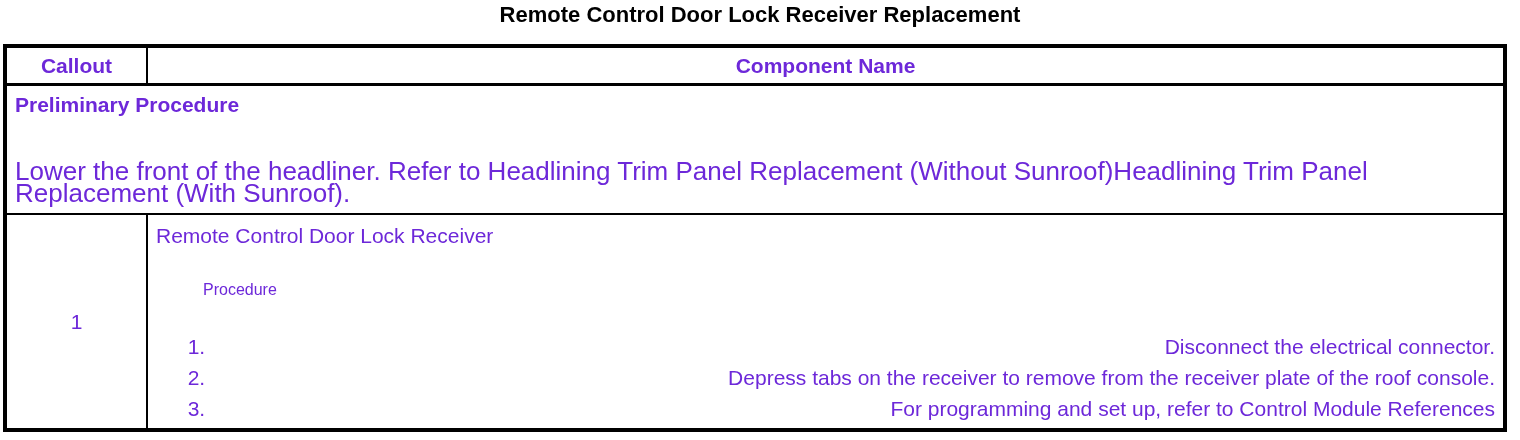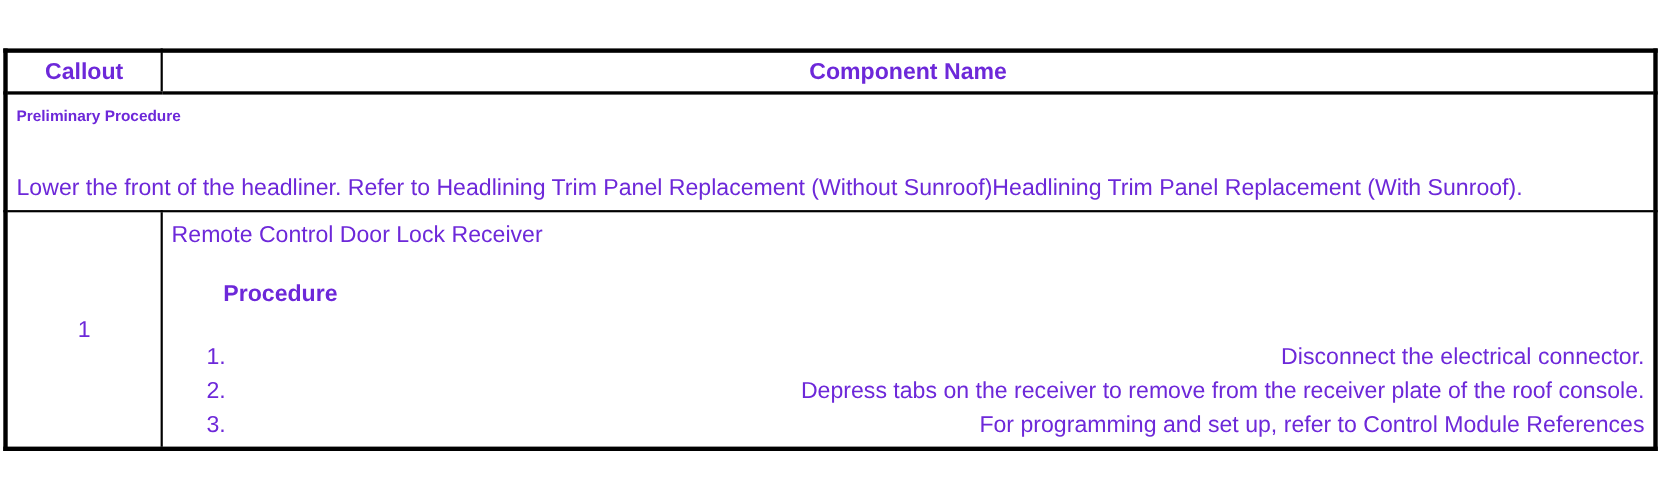--- a/index.html
+++ b/index.html
@@ -52,45 +52,45 @@
     padding: 0;
     border-bottom: 3px solid #000000;
   }
   td.prelim-cell {
     vertical-align: top;
     padding: 7px 8px 9px 8px;
     border-bottom: 2px solid #000000;
   }
   .prelim-heading {
     font-weight: bold;
-    font-size: 14px;
+    font-size: 21px;
     line-height: 24px;
   }
   .prelim-body {
     margin: 43px 0 0 0;
-    font-size: 21px;
+    font-size: 26px;
     line-height: 22px;
   }
   td.callout-cell {
     text-align: center;
     vertical-align: middle;
     border-right: 2px solid #000000;
     padding: 0;
   }
   td.component-cell {
     vertical-align: top;
     padding: 9px 8px 7px 8px;
   }
   .component-line {
     font-size: 21px;
     line-height: 24px;
   }
   .procedure-label {
-    font-weight: bold;
-    font-size: 21px;
+    font-weight: normal;
+    font-size: 16px;
     line-height: 24px;
     margin: 30px 0 0 47px;
   }
   ol.steps {
     margin: 33px 0 0 0;
     padding: 0 0 0 55px;
     font-size: 21px;
     line-height: 24px;
     text-align: right;
   }
@@ -99,20 +99,21 @@
   }
   ol.steps li + li {
     margin-top: 7px;
   }
 </style>
 </head>
 <body>
 
 <div class="page">
 
+  <div class="doc-title">Remote Control Door Lock Receiver Replacement</div>
 
   <table class="doc-table">
     <thead>
       <tr>
         <th class="callout-col">Callout</th>
         <th>Component Name</th>
       </tr>
     </thead>
     <tbody>
       <tr>

